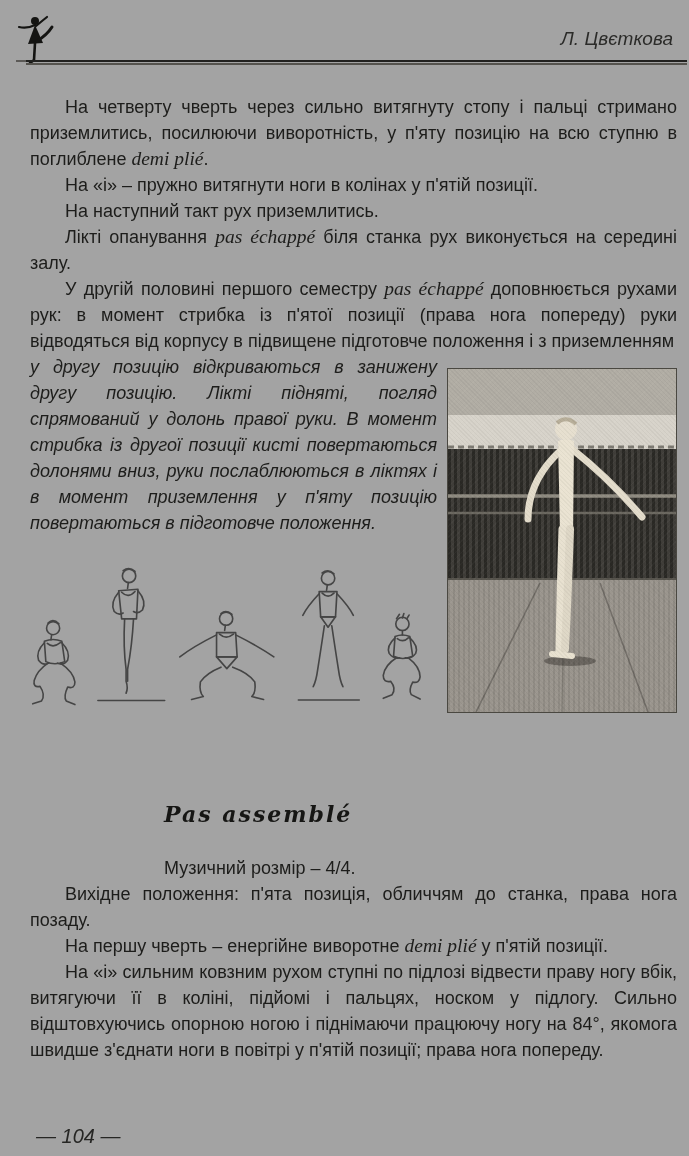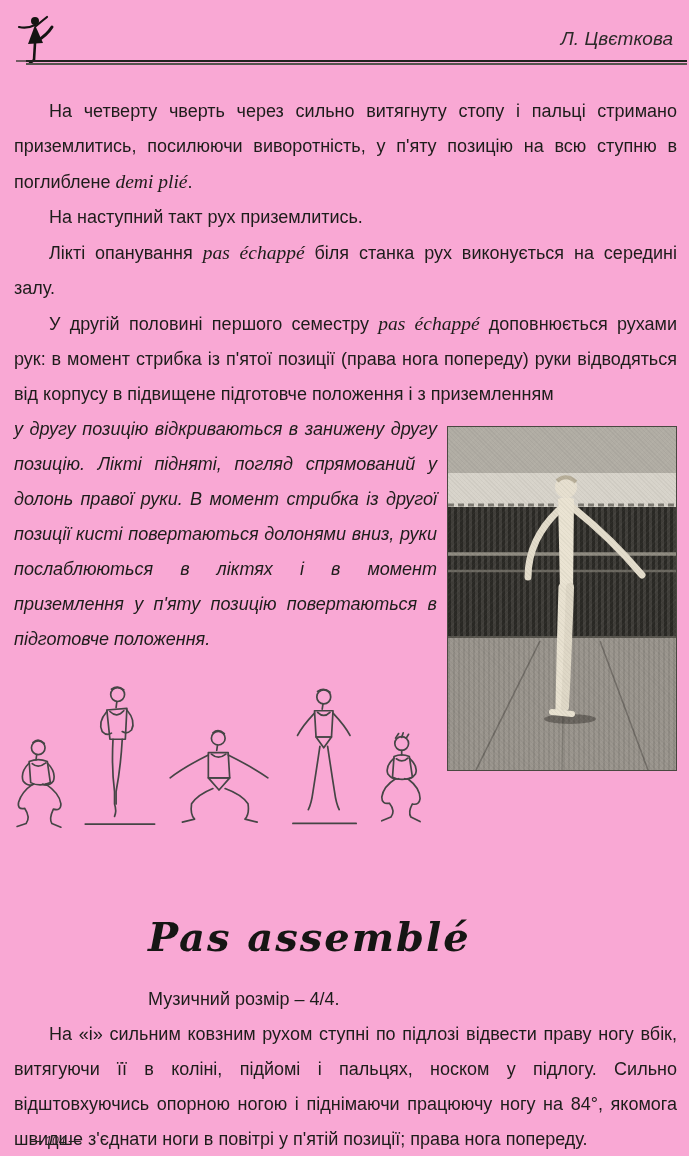--- a/index.html
+++ b/index.html
@@ -1,25 +1,25 @@
 <!DOCTYPE html>
 <html><head>
 <meta charset="utf-8">
 <style>
   html,body{margin:0;padding:0;background:#d9d9d6;}
-  .page{position:relative;width:689px;height:1156px;margin:0 auto;background:#f9a8d4;
+  .page{position:relative;width:689px;height:1156px;margin:0 auto;background:#a3a3a3;
         color:#1d1d1b;font-family:"Liberation Sans",sans-serif;overflow:hidden;}
   
   .hdr{position:relative;height:70px;}
   .hdr-icon{position:absolute;left:14px;top:14px;}
   .hdr-author{position:absolute;right:16px;top:28px;font-style:italic;font-size:19px;color:#2b2b29;}
   .hdr-rule{position:absolute;left:26px;right:2px;top:60px;height:6px;
     background:linear-gradient(to bottom,#21211f 0 2.5px,transparent 2.5px 3.5px,#55534e 3.5px 5.5px,transparent 5.5px);}
   
-  .main{padding:24px 12px 0 14px;font-size:18px;line-height:35px;text-align:justify;}
+  .main{padding:24px 12px 0 30px;font-size:18px;line-height:26px;text-align:justify;}
   .para{margin:0;text-indent:35px;}
   .para.noindent{text-indent:0;}
   .term{font-family:"Liberation Serif","DejaVu Serif",serif;font-style:italic;font-size:19.5px;}
   
   .wrap-row{display:flex;align-items:flex-start;font-style:italic;}
   .left-col{flex:1 1 auto;min-width:0;}
   
   .sketches{display:flex;justify-content:space-between;align-items:flex-end;
             margin:14px 0 0 -6px;height:160px;padding-right:4px;}
   .sketch{display:block;}
@@ -34,24 +34,24 @@
   .ph-dark{top:80px;height:130px;background:#36342f;
     background-image:repeating-linear-gradient(90deg,rgba(0,0,0,.22) 0 3px,rgba(255,255,255,.05) 3px 6px);}
   .ph-floor{top:210px;height:133px;background:#9b968e;
     background-image:repeating-linear-gradient(90deg,rgba(0,0,0,.08) 0 2px,transparent 2px 5px);}
   .ph-svg{position:absolute;inset:0;}
   .ph-grain{position:absolute;inset:0;opacity:.3;pointer-events:none;
     background-image:repeating-linear-gradient(45deg,rgba(0,0,0,.12) 0 1px,transparent 1px 3px),
                      repeating-linear-gradient(-45deg,rgba(255,255,255,.10) 0 1px,transparent 1px 4px);}
   
   .sec-title{margin:88px 0 0 134px;font-family:"DejaVu Serif",serif;font-style:italic;font-weight:bold;
-             font-size:40px;letter-spacing:2px;color:#161614;}
+             font-size:22px;letter-spacing:2px;color:#161614;}
   .meter{margin:28px 0 0;padding-left:134px;text-indent:0;}
   
-  .ftr{position:absolute;left:30px;bottom:8px;font-style:italic;font-size:12px;color:#262624;}
+  .ftr{position:absolute;left:36px;bottom:8px;font-style:italic;font-size:20px;color:#262624;}
 </style>
 </head>
 <body>
 
 <div class="page">
 
   <div class="hdr">
     <svg class="hdr-icon" width="52" height="50" viewBox="0 0 52 50">
       <circle cx="21" cy="7" r="4" fill="#141412"></circle>
       <path d="M21,11 Q13,15 5,13" stroke="#141412" stroke-width="2.2" fill="none" stroke-linecap="round"></path>
@@ -62,20 +62,21 @@
       <line x1="2" y1="47" x2="50" y2="47" stroke="#44423e" stroke-width="1.6"></line>
     </svg>
     <div class="hdr-author">Л. Цвєткова</div>
     <div class="hdr-rule"></div>
   </div>
 
   <div class="main">
 
     <p class="para"><span>На четверту чверть через сильно витягнуту стопу і пальці стримано приземлитись, посилюючи виворотність, у п'яту позицію на всю ступню в поглиблене </span><span class="term">demi plié</span><span>.</span></p>
 
+    <p class="para">На «і» – пружно витягнути ноги в колінах у п'ятій позиції.</p>
 
     <p class="para">На наступний такт рух приземлитись.</p>
 
     <p class="para"><span>Лікті опанування </span><span class="term">pas échappé</span><span> біля станка рух виконується на середині залу.</span></p>
 
     <p class="para"><span>У другій половині першого семестру </span><span class="term">pas échappé</span><span> доповнюється рухами рук: в момент стрибка із п'ятої позиції (права нога попереду) руки відводяться від корпусу в підвищене підготовче положення і з приземленням</span></p>
 
     <div class="wrap-row">
       <div class="left-col">
         <p class="para noindent">у другу позицію відкриваються в занижену другу позицію. Лікті підняті, погляд спрямований у долонь правої руки. В момент стрибка із другої позиції кисті повертаються долонями вниз, руки послаблюються в ліктях і в момент приземлення у п'яту позицію повертаються в підготовче положення.</p>
@@ -170,21 +171,23 @@
           </g>
         </svg>
         <div class="ph-grain"></div>
       </figure>
     </div>
 
     <h2 class="sec-title">Pas assemblé</h2>
 
     <p class="para meter">Музичний розмір – 4/4.</p>
 
+    <p class="para">Вихідне положення: п'ята позиція, обличчям до станка, права нога позаду.</p>
 
+    <p class="para"><span>На першу чверть – енергійне виворотне </span><span class="term">demi plié</span><span> у п'ятій позиції.</span></p>
 
     <p class="para">На «і» сильним ковзним рухом ступні по підлозі відвести праву ногу вбік, витягуючи її в коліні, підйомі і пальцях, носком у підлогу. Сильно відштовхуючись опорною ногою і піднімаючи працюючу ногу на 84°, якомога швидше з'єднати ноги в повітрі у п'ятій позиції; права нога попереду.</p>
 
 
   </div>
 
   <div class="ftr">— 104 —</div>
 
 </div>
 

